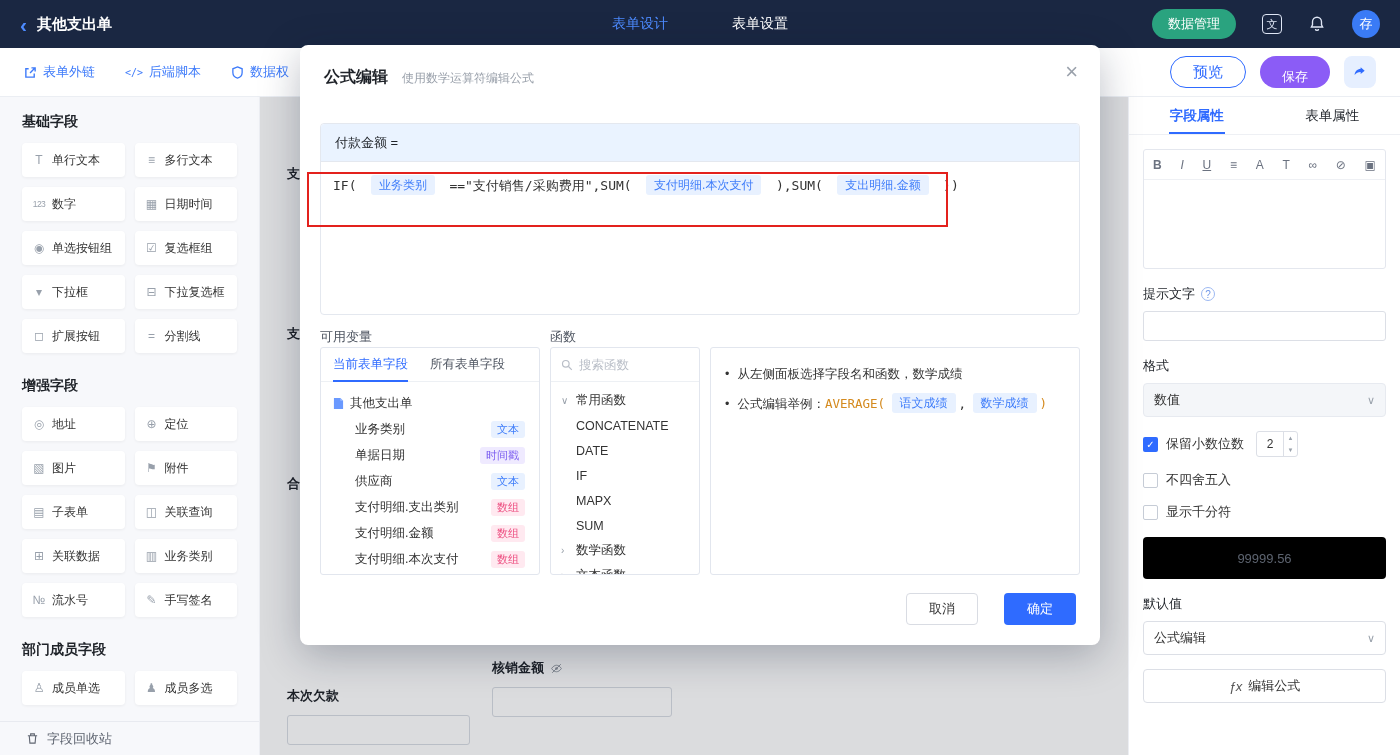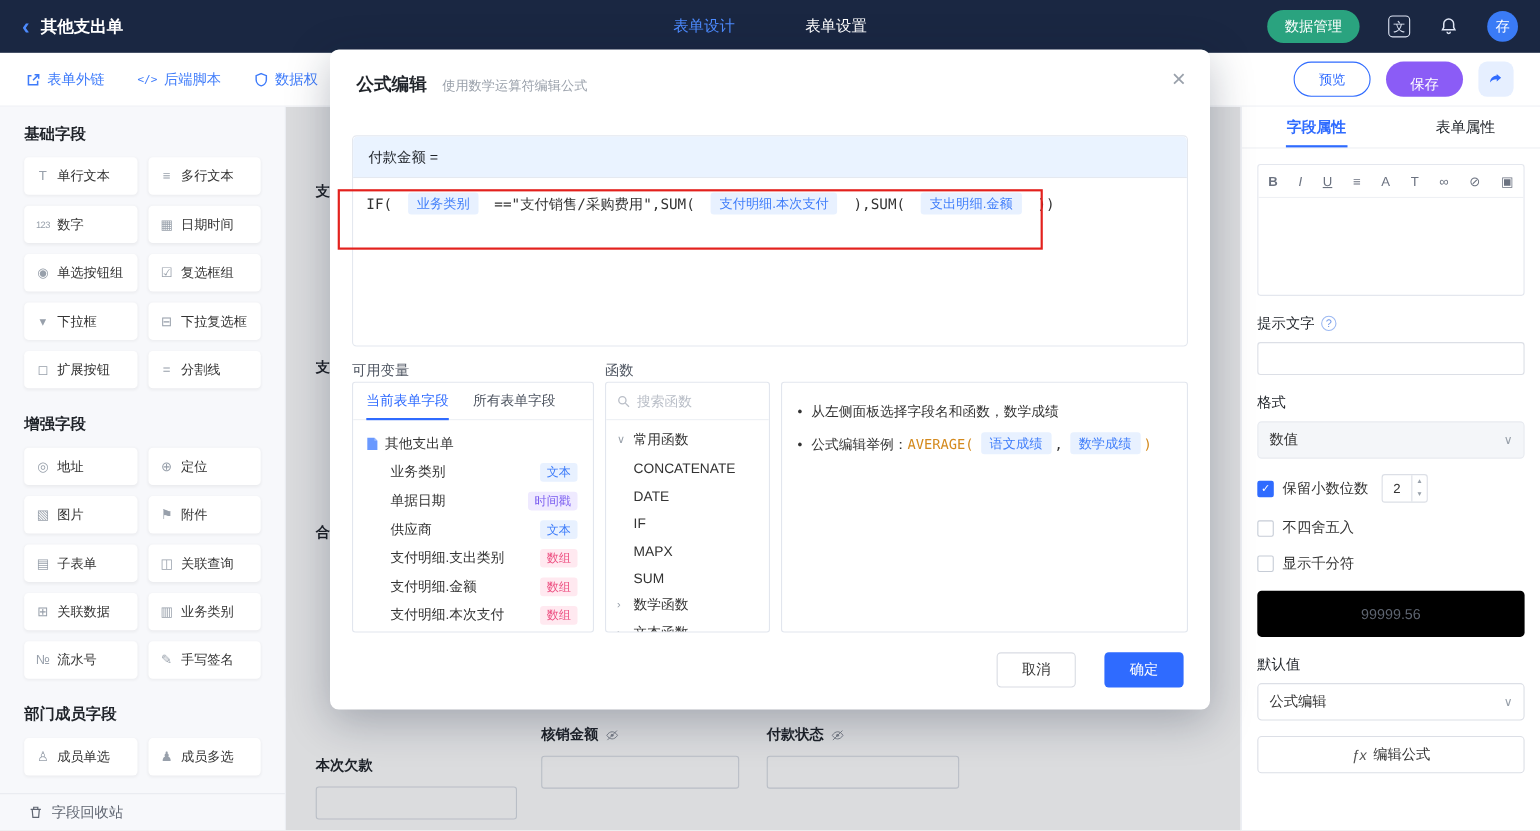--- a/index.html
+++ b/index.html
@@ -22,21 +22,21 @@
   .lang-ic { width:20px; height:20px; border:1.5px solid #dfe6f5; border-radius:4px; color:#dfe6f5; font-size:11px; display:flex; align-items:center; justify-content:center; cursor:pointer; }
   .bell { display:flex; cursor:pointer; }
   .avatar { width:28px; height:28px; border-radius:50%; background:#3a7bf6; color:#fff; font-size:13px; display:flex; align-items:center; justify-content:center; cursor:pointer; }
 
   
   .subbar { position:absolute; top:48px; left:0; right:0; height:49px; background:#fff; border-bottom:1px solid #ebeef3; display:flex; align-items:center; padding:0 24px; z-index:1; }
   .sb-links { display:flex; gap:30px; }
   .sb-link { color:#3e7bfa; font-size:13px; display:flex; gap:6px; align-items:center; cursor:pointer; }
   .sb-ic-txt { font-family:"DejaVu Sans Mono",monospace; font-size:10px; }
   .sb-right { margin-left:auto; display:flex; gap:14px; align-items:center; }
-  .btn-preview { height:32px; padding:0 22px; border-radius:17px; border:1px solid #2f6bff; color:#2f6bff; background:#fff; font-size:12px; }
+  .btn-preview { height:32px; padding:0 22px; border-radius:17px; border:1px solid #2f6bff; color:#2f6bff; background:#fff; font-size:15px; }
   .btn-save { height:32px; padding:12px 22px; border-radius:17px; background:#8b5cf6; color:#fff; border:none; font-size:13px; }
   .btn-share { width:32px; height:32px; border-radius:8px; background:#e6efff; display:flex; align-items:center; justify-content:center; border:none; }
 
   
   .sidebar { position:absolute; left:0; top:97px; bottom:0; width:260px; background:#f7f8fb; border-right:1px solid #eceef3; padding:16px 22px 40px; z-index:1; }
   .sec-title { font-size:14px; font-weight:bold; color:#1f2329; margin-bottom:12px; }
   .grid { display:grid; grid-template-columns:1fr 1fr; gap:10px; margin-bottom:24px; }
   .field-btn { background:#fff; border-radius:4px; height:34px; display:flex; align-items:center; padding:0 8px; font-size:12px; color:#333; box-shadow:0 1px 3px rgba(31,35,41,.06); cursor:grab; overflow:hidden; white-space:nowrap; }
   .fi { color:#98a0ab; width:18px; flex-shrink:0; text-align:center; margin-right:4px; font-size:12px; }
   .fi.small-ic { font-size:8.5px; letter-spacing:-0.5px; }
@@ -327,31 +327,20 @@
       <div class="cf-label">
         <span>核销金额</span>
         <svg width="13" height="13" viewBox="0 0 24 24">
             <path d="M3 12c2.5-4 6-6 9-6s6.5 2 9 6c-2.5 4-6 6-9 6s-6.5-2-9-6z" fill="none" stroke="#8a9099" stroke-width="1.6"></path>
             <circle cx="12" cy="12" r="2.4" fill="#8a9099"></circle>
             <line x1="4" y1="20" x2="20" y2="4" stroke="#8a9099" stroke-width="1.6"></line>
           </svg>
       </div>
       <div class="cf-input"></div>
     </div>
-    <div class="cf" style="left:437px;top:562px;width:175px;">
-      <div class="cf-label">
-        <span>付款状态</span>
-        <svg width="13" height="13" viewBox="0 0 24 24">
-            <path d="M3 12c2.5-4 6-6 9-6s6.5 2 9 6c-2.5 4-6 6-9 6s-6.5-2-9-6z" fill="none" stroke="#8a9099" stroke-width="1.6"></path>
-            <circle cx="12" cy="12" r="2.4" fill="#8a9099"></circle>
-            <line x1="4" y1="20" x2="20" y2="4" stroke="#8a9099" stroke-width="1.6"></line>
-          </svg>
-      </div>
-      <div class="cf-input"></div>
-    </div>
 
     <div class="overlay"></div>
   </main>
 
   <aside class="props">
     <div class="p-tabs">
       <div class="p-tab active">字段属性</div>
       <div class="p-tab">表单属性</div>
     </div>
     <div class="p-body">

